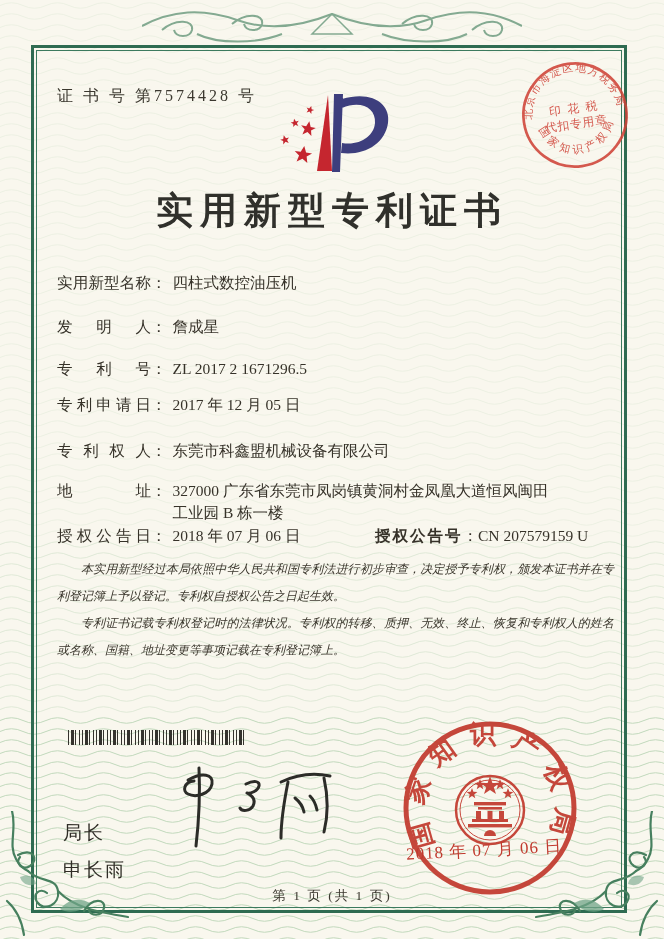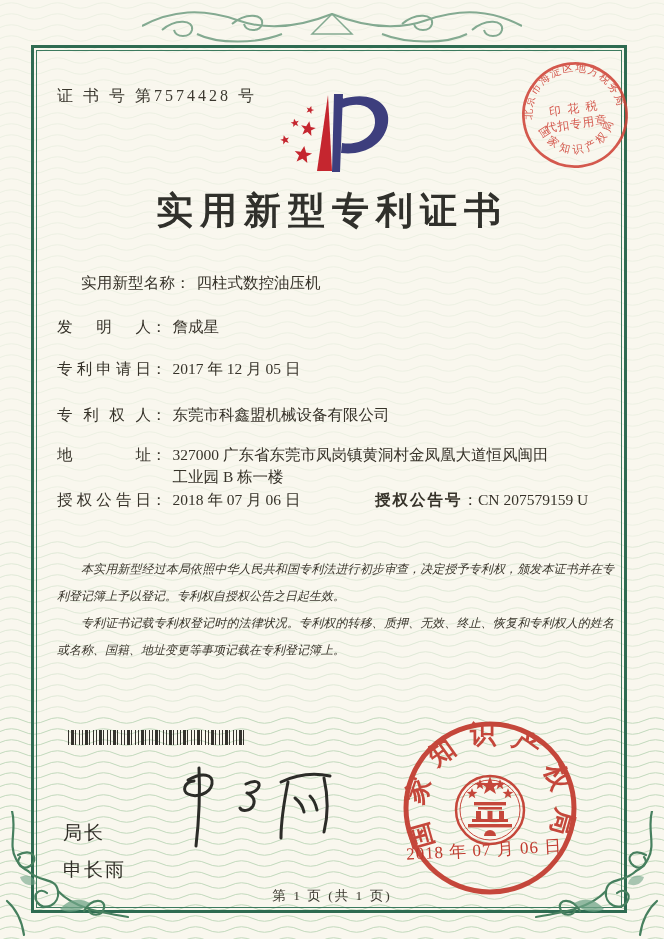--- a/index.html
+++ b/index.html
@@ -43,21 +43,21 @@
   }
 
   .fields { position:absolute; left:57px; top:272px; width:560px; font-size:15.5px; }
   .frow { position:relative; line-height:22px; }
   .flabel {
     display:inline-block; width:94px; vertical-align:top;
     text-align:justify; text-align-last:justify;
   }
   .fcolon { display:inline-block; vertical-align:top; }
   .fvalue { display:inline-block; vertical-align:top; margin-left:6px; max-width:440px; }
-  .r0{margin-bottom:22px;margin-left:24px;} .r1{margin-bottom:20px;} .r2{margin-bottom:14px;}
+  .r0{margin-bottom:22px;} .r1{margin-bottom:20px;} .r2{margin-bottom:14px;}
   .r3{margin-bottom:24px;} .r4{margin-bottom:18px;} .r5{margin-bottom:1px;}
   .grant-right { position:absolute; left:318px; top:0; white-space:nowrap; }
   .grant-right .glabel { letter-spacing:2px;font-weight:bold; }
 
   .body-text {
     position:absolute; left:57px; top:556px; width:557px;
     font-size:12px; line-height:27px; text-align:justify;
     font-style:italic; color:#3a362c;
   }
   .body-text p { text-indent:2em; }
@@ -185,20 +185,23 @@
     </svg>
 
     <h1 class="title">实用新型专利证书</h1>
 
     <div class="fields">
       <div class="frow r0">
         <span class="flabel">实用新型名称</span><span class="fcolon">：</span><span class="fvalue">四柱式数控油压机</span>
       </div>
       <div class="frow r1">
         <span class="flabel">发明人</span><span class="fcolon">：</span><span class="fvalue">詹成星</span>
+      </div>
+      <div class="frow r2">
+        <span class="flabel">专利号</span><span class="fcolon">：</span><span class="fvalue">ZL 2017 2 1671296.5</span>
       </div>
       <div class="frow r3">
         <span class="flabel">专利申请日</span><span class="fcolon">：</span><span class="fvalue">2017 年 12 月 05 日</span>
       </div>
       <div class="frow r4">
         <span class="flabel">专利权人</span><span class="fcolon">：</span><span class="fvalue">东莞市科鑫盟机械设备有限公司</span>
       </div>
       <div class="frow r5">
         <span class="flabel">地址</span><span class="fcolon">：</span><span class="fvalue"><span>327000 广东省东莞市凤岗镇黄洞村金凤凰大道恒风闽田</span><br><span>工业园 B 栋一楼</span></span>
       </div>

